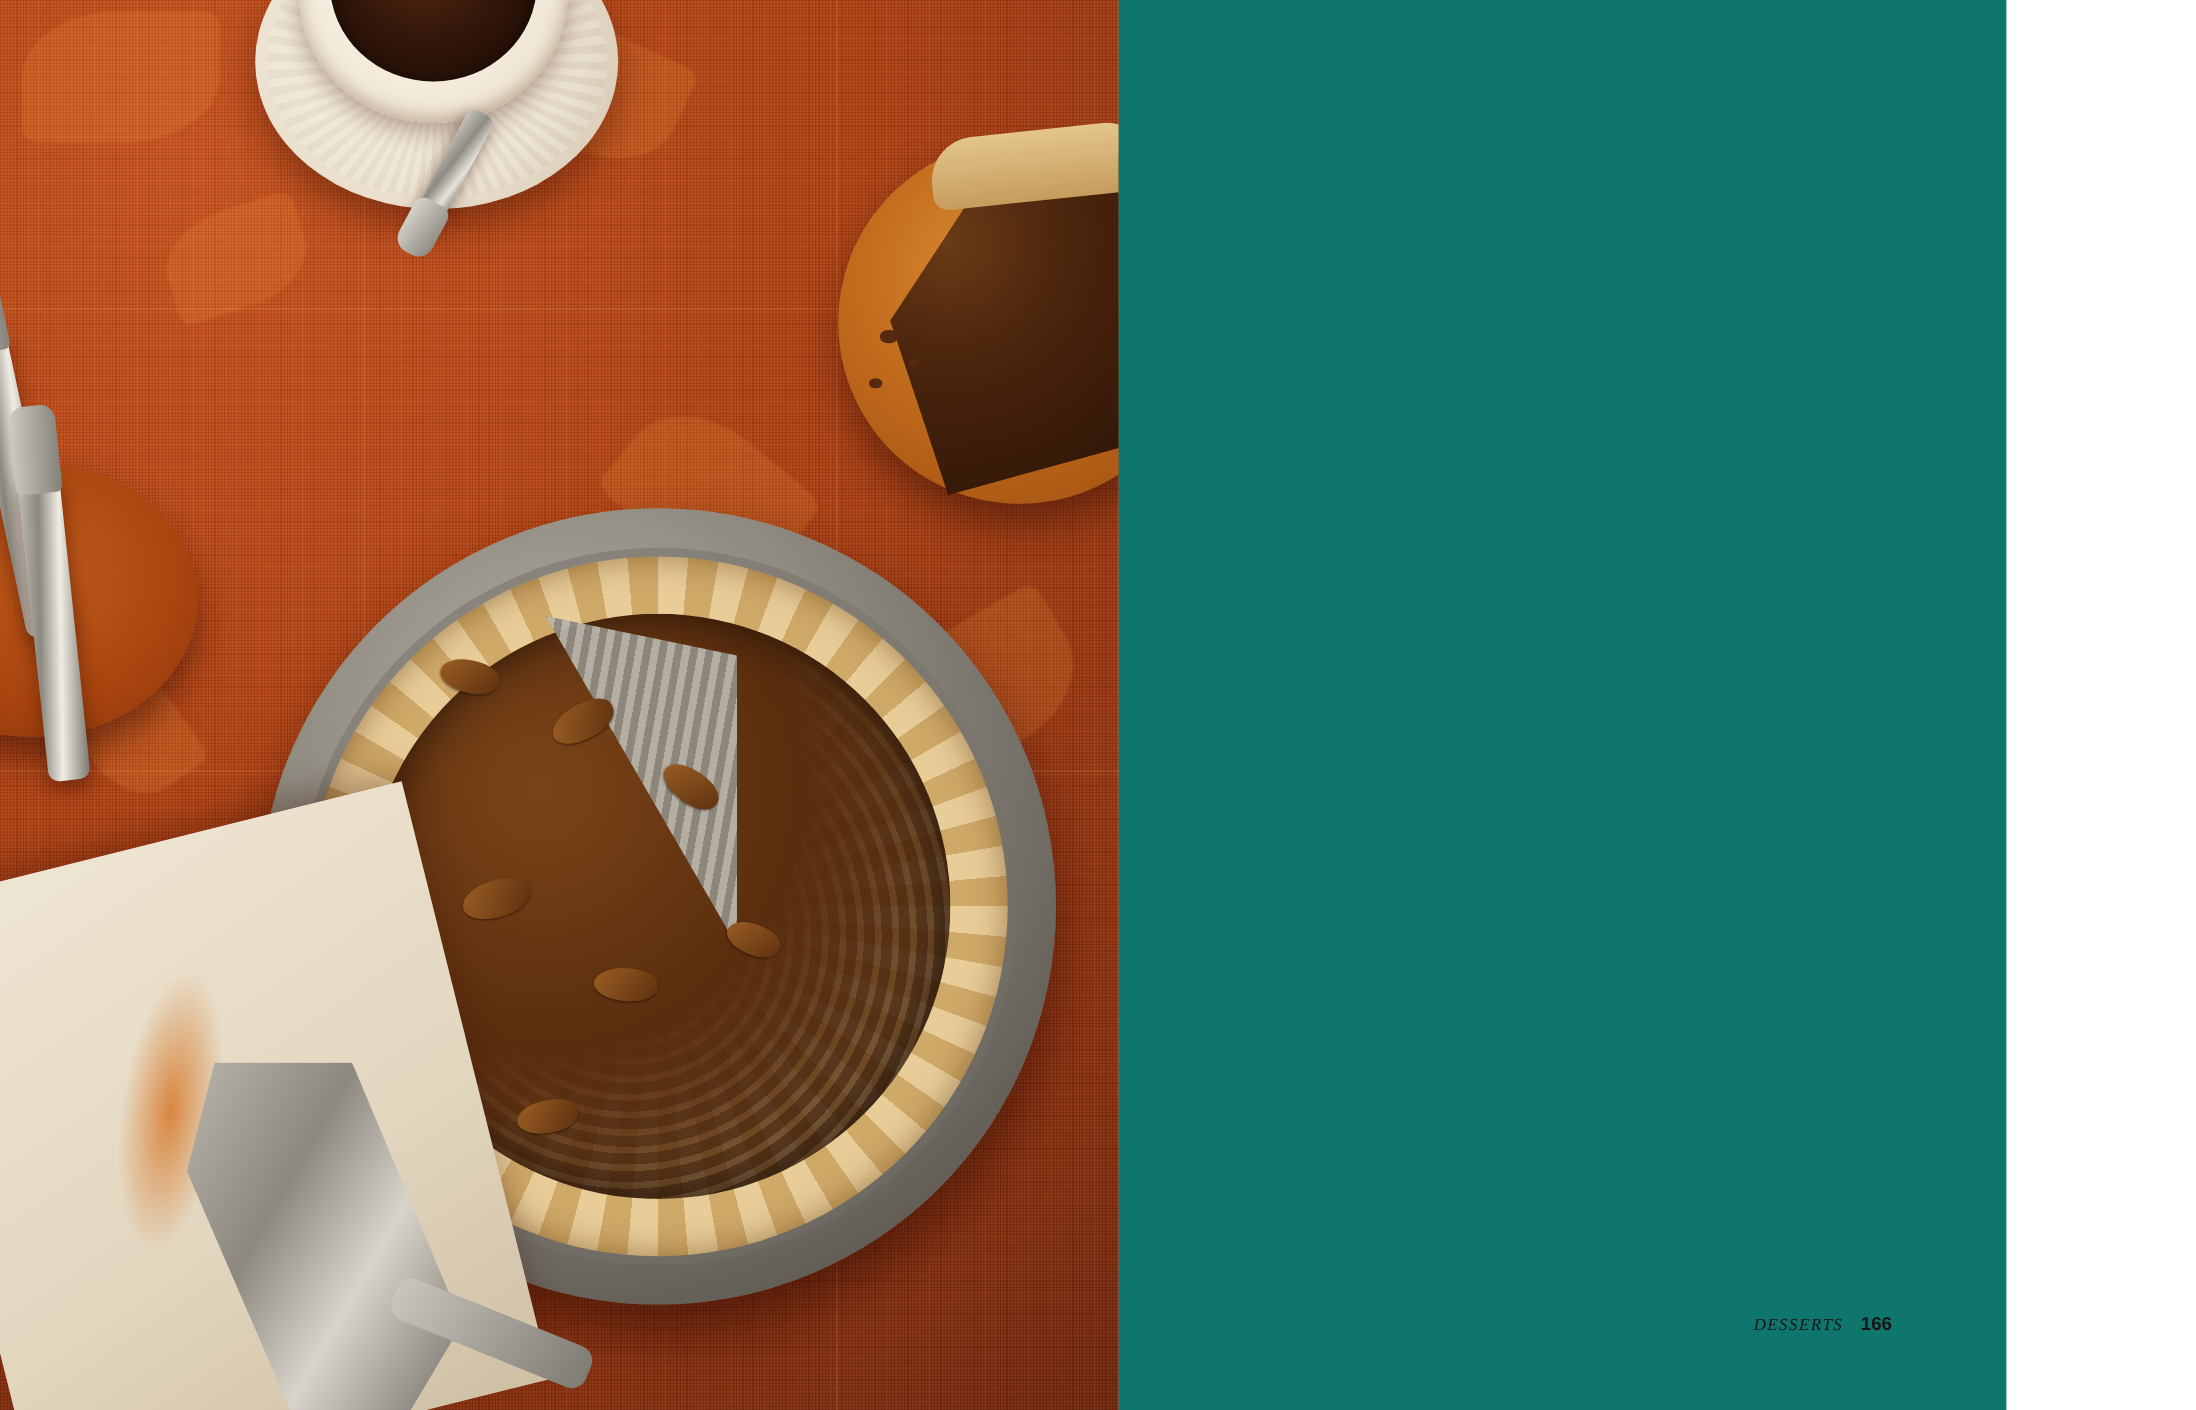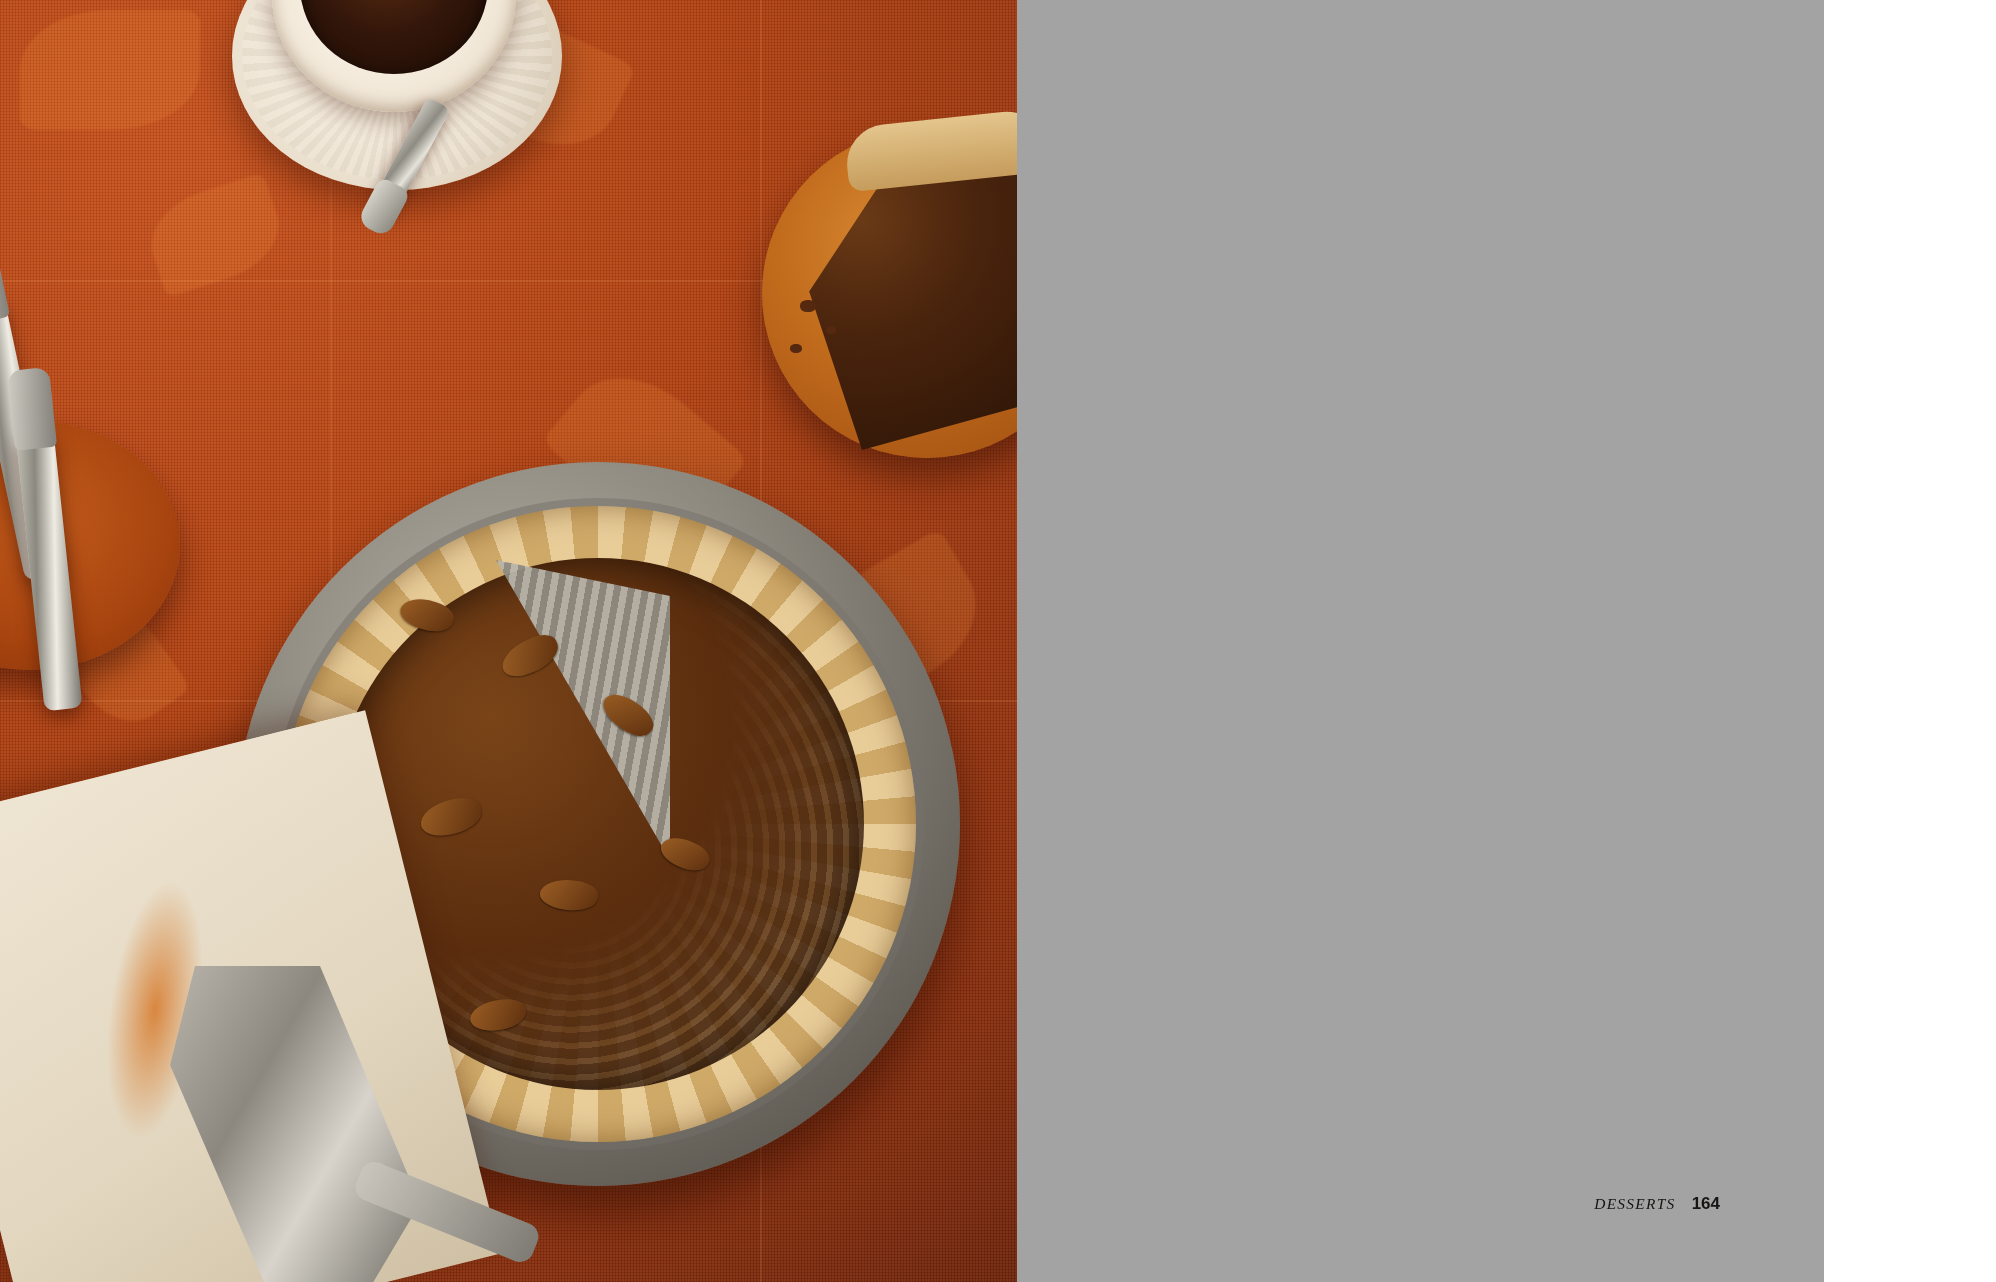--- a/index.html
+++ b/index.html
@@ -245,21 +245,21 @@
     background: linear-gradient(100deg, #cac6bd, #7e7b74);
     border-radius: 14px;
     transform: rotate(22deg);
   }
 
   
   .text-page {
     position: relative;
     width: 807px;
     height: 1282px;
-    background: #a3a3a3;
+    background: #0f766e;
     box-sizing: border-box;
     padding: 0;
   }
   .folio {
     position: absolute;
     right: 104px;
     bottom: 68px;
     display: flex;
     align-items: baseline;
     gap: 16px;
@@ -333,16 +333,16 @@
     <div class="napkin"></div>
     <div class="napkin-leaf"></div>
     <div class="server"></div>
     <div class="server-handle"></div>
   </div>
 
   <div class="text-page">
 
     <div class="folio">
       <span class="folio-section">DESSERTS</span>
-      <span class="folio-page">164</span>
+      <span class="folio-page">166</span>
     </div>
   </div>
 </div>
 
 </body></html>

